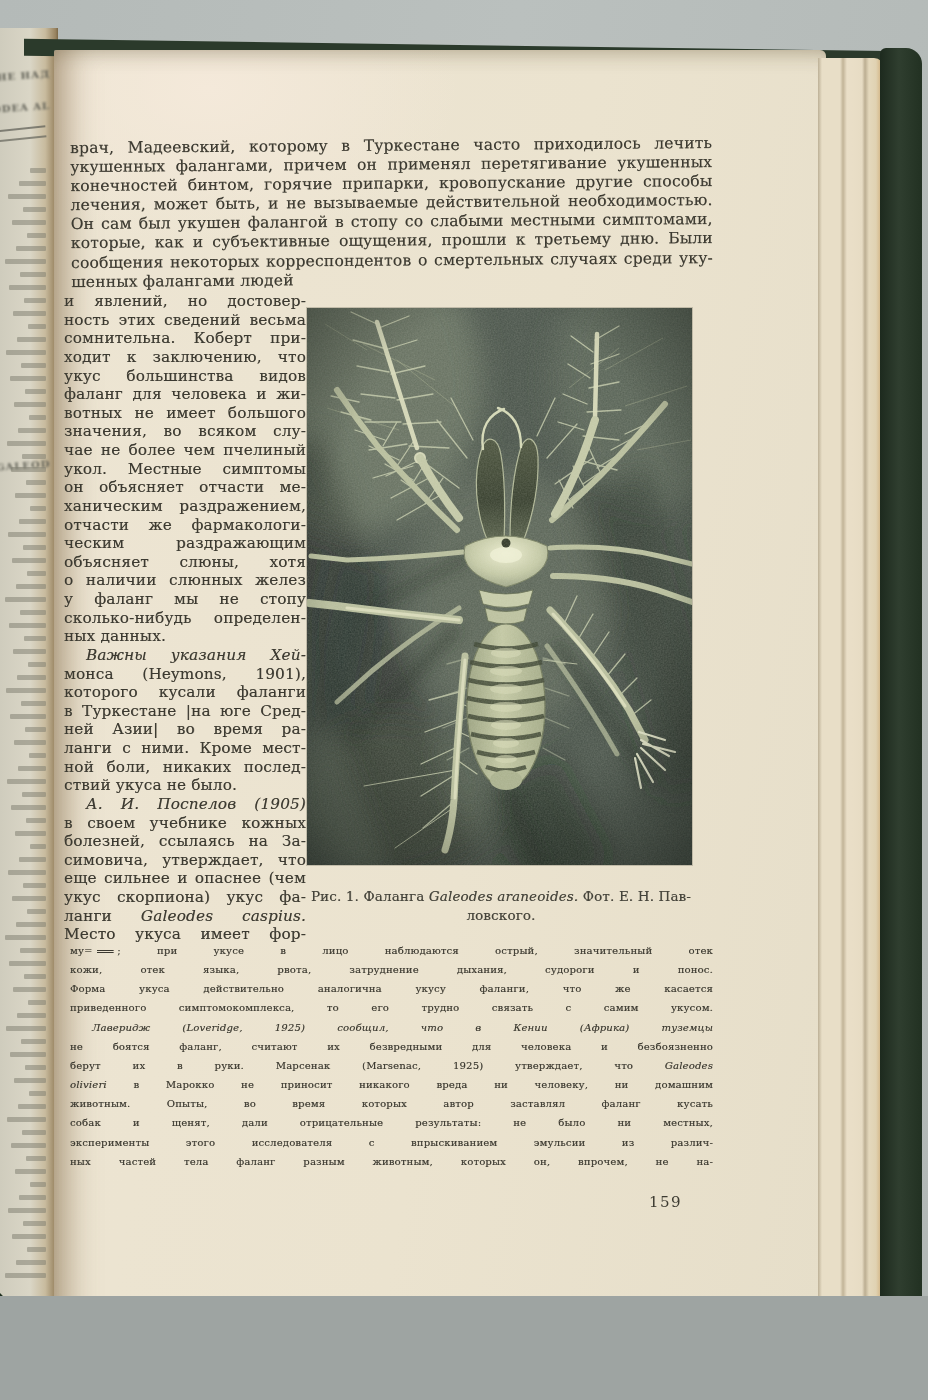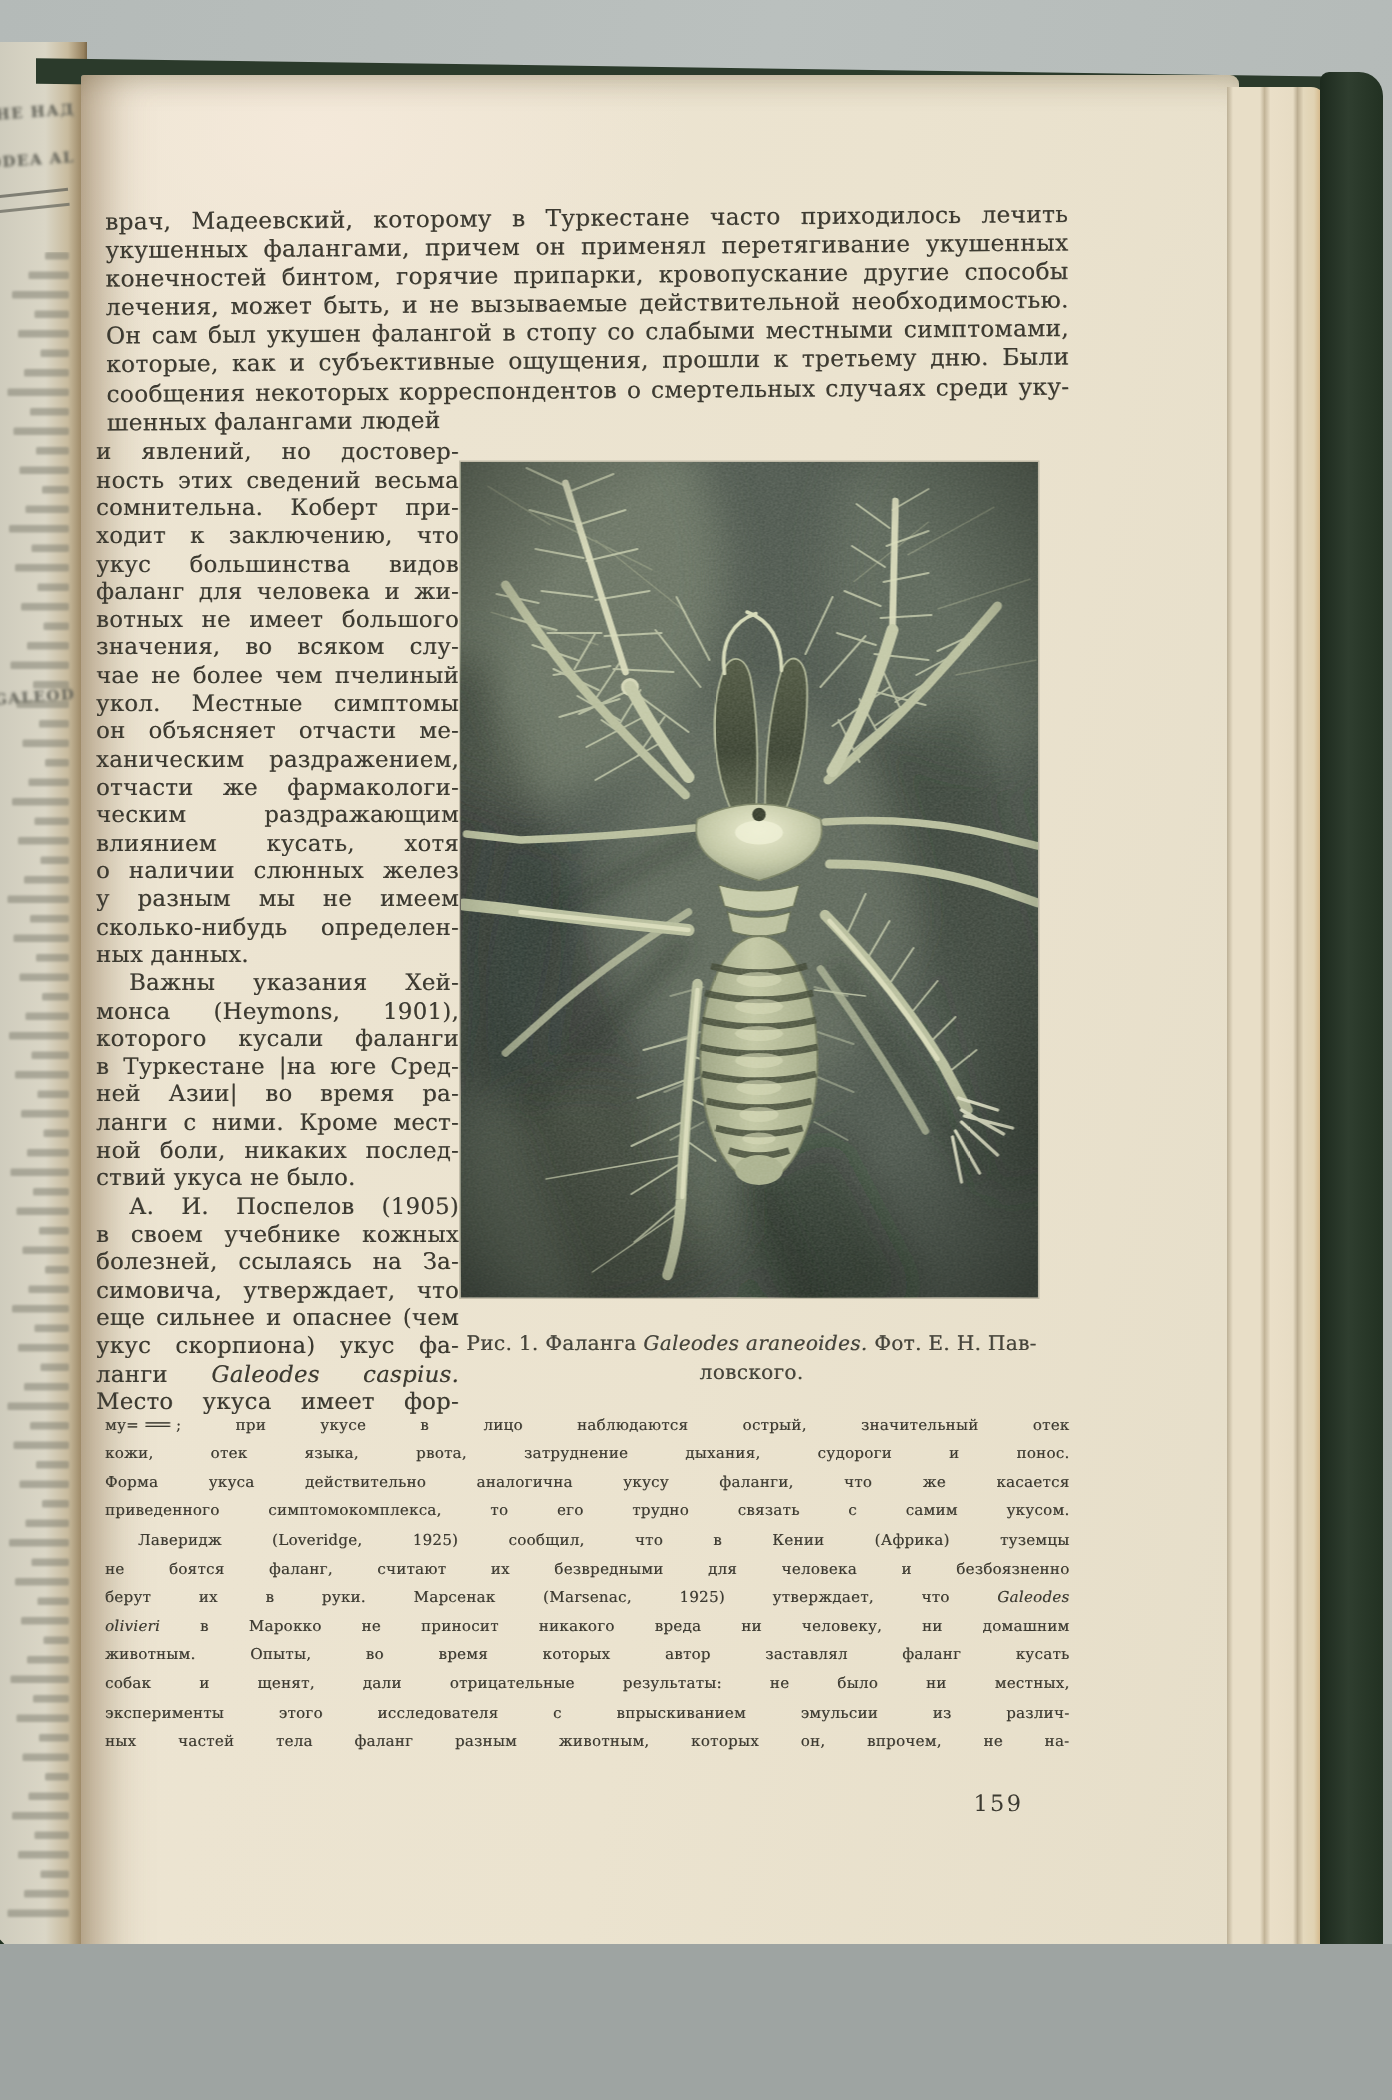--- a/index.html
+++ b/index.html
@@ -37,21 +37,21 @@
   .tblock{position:absolute;color:#3c3a31;text-shadow:.3px .2px 0 rgba(60,56,45,.5);letter-spacing:.2px;}
   #top-paragraph{left:70px;top:139px;width:642px;font-size:15.5px;line-height:19.1px;
          transform:rotate(-0.45deg);transform-origin:left top;}
   #left-column{left:64px;top:292px;width:242px;font-size:15.2px;line-height:18.62px;}
   #figure-caption{left:295px;top:888px;width:412px;font-size:13.4px;line-height:18.6px;color:#45443b;}
   #bottom-paragraph{left:70px;top:941px;width:643px;font-size:10px;line-height:19.15px;}
   #page-number{position:absolute;left:649px;top:1193px;font-size:15px;letter-spacing:1.5px;color:#3c3a31;}
   .tline{display:block;white-space:nowrap;text-align:justify;text-align-last:justify;}
   .tline.nj{text-align-last:left;}
   .tline.c{text-align:center;text-align-last:center;}
-  .tline.ind{text-indent:22px;}
+  .tline.ind{text-indent:22px;font-style:italic;}
   .it{font-style:italic;}
   .wseg{display:inline-block;transform:scaleX(2.6) scaleY(1.15);margin:0 8px;}
   
   .photo{position:absolute;left:307px;top:308px;width:385px;height:557px;overflow:hidden;
          box-shadow:0 0 0 1px rgba(70,70,55,.25), inset 0 0 26px rgba(10,15,10,.35);}
 </style>
 </head>
 <body>
 
 <div class="stage">
@@ -179,23 +179,23 @@
       <div class="tline"><span>укус большинства видов</span></div>
       <div class="tline"><span>фаланг для человека и жи-</span></div>
       <div class="tline"><span>вотных не имеет большого</span></div>
       <div class="tline"><span>значения, во всяком слу-</span></div>
       <div class="tline"><span>чае не более чем пчелиный</span></div>
       <div class="tline"><span>укол. Местные симптомы</span></div>
       <div class="tline"><span>он объясняет отчасти ме-</span></div>
       <div class="tline"><span>ханическим раздражением,</span></div>
       <div class="tline"><span>отчасти же фармакологи-</span></div>
       <div class="tline"><span>ческим раздражающим</span></div>
-      <div class="tline"><span>влиянием кусать, хотя</span></div>
+      <div class="tline"><span>объясняет слюны, хотя</span></div>
       <div class="tline"><span>о наличии слюнных желез</span></div>
-      <div class="tline"><span>у разным мы не имеем</span></div>
+      <div class="tline"><span>у фаланг мы не стопу</span></div>
       <div class="tline"><span>сколько-нибудь определен-</span></div>
       <div class="tline nj"><span>ных данных.</span></div>
       <div class="tline ind"><span>Важны указания Хей-</span></div>
       <div class="tline"><span>монса (Heymons, 1901),</span></div>
       <div class="tline"><span>которого кусали фаланги</span></div>
       <div class="tline"><span>в Туркестане |на юге Сред-</span></div>
       <div class="tline"><span>ней Азии| во время ра-</span></div>
       <div class="tline"><span>ланги с ними. Кроме мест-</span></div>
       <div class="tline"><span>ной боли, никаких послед-</span></div>
       <div class="tline nj"><span>ствий укуса не было.</span></div>

